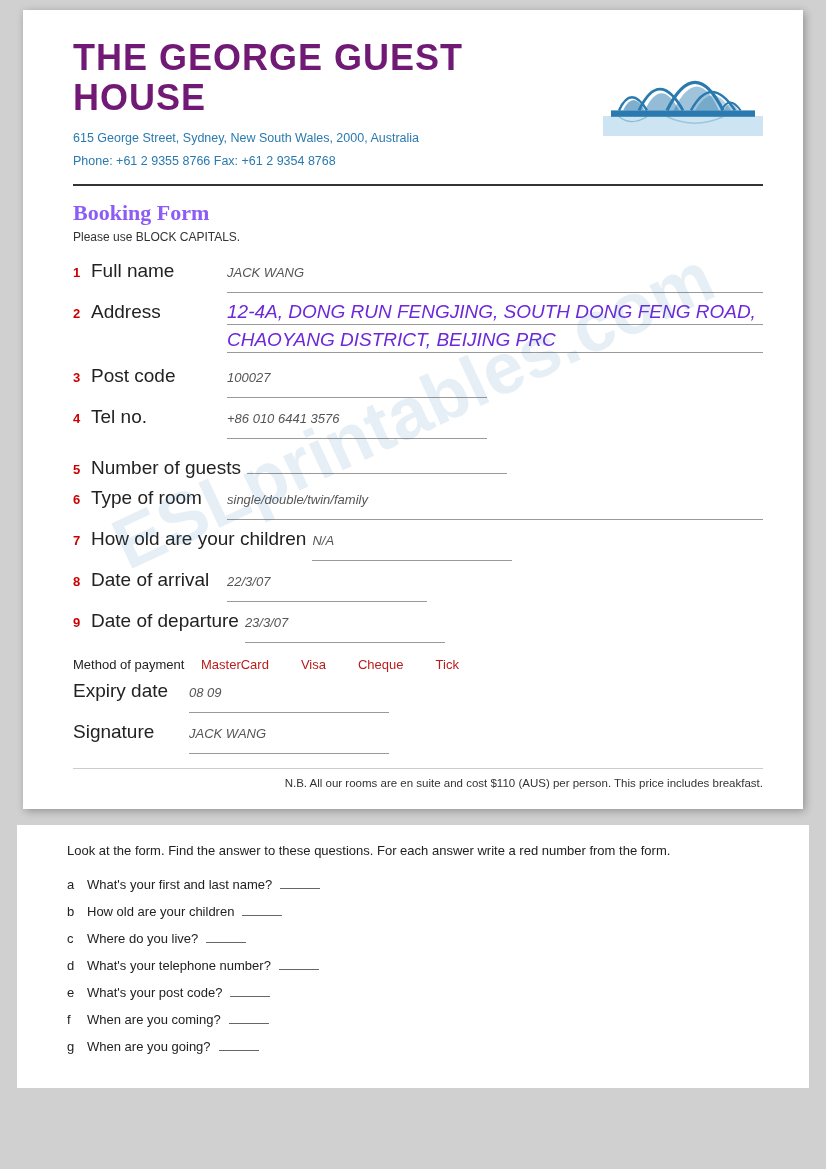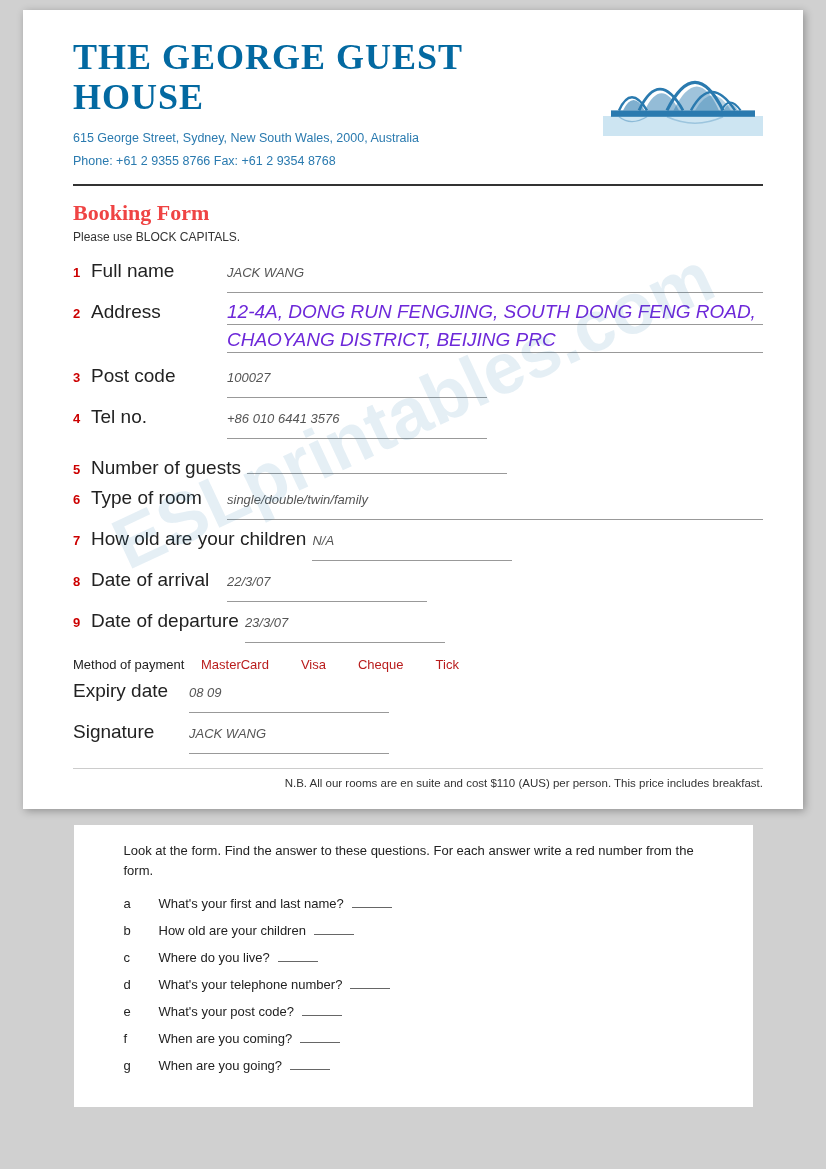--- a/index.html
+++ b/index.html
@@ -29,23 +29,23 @@
       justify-content: space-between;
       align-items: flex-start;
       margin-bottom: 10px;
     }
 
     .header-left { flex: 1; }
 
     .hotel-title {
       font-size: 36px;
       font-weight: bold;
-      color: #0369a1;
+      color: #701a75;
       letter-spacing: 1px;
-      font-family: Liberation Serif, serif;
+      font-family: Liberation Sans, sans-serif;
       text-transform: uppercase;
       line-height: 1.1;
       margin-bottom: 10px;
     }
 
     .hotel-info {
       color: #2a7aaf;
       font-size: 12.5px;
       line-height: 1.8;
     }
@@ -59,21 +59,21 @@
 
     .divider {
       border: none;
       border-top: 2px solid #333;
       margin: 12px 0 14px 0;
     }
 
     .booking-title {
       font-size: 22px;
       font-weight: bold;
-      color: #ef4444;
+      color: #8b5cf6;
       font-family: Georgia, serif;
       margin-bottom: 4px;
     }
 
     .block-caps-note {
       font-size: 12px;
       color: #333;
       margin-bottom: 16px;
     }
 
@@ -203,21 +203,21 @@
       font-weight: bold;
       white-space: nowrap;
       pointer-events: none;
       user-select: none;
       z-index: 10;
     }
 
     
     .questions-section {
       background: #fff;
-      width: 679px;
+      width: 792px;
       padding: 16px 50px 24px 50px;
     }
 
     .questions-intro {
       font-size: 13px;
       color: #222;
       margin-bottom: 14px;
       line-height: 1.5;
     }
 
@@ -231,21 +231,20 @@
       width: 20px;
       font-size: 13px;
       color: #222;
       flex-shrink: 0;
     }
 
     .question-text {
       font-size: 13px;
       color: #222;
       margin-right: 8px;
-      margin-left: 15px;
     }
 
     .answer-line {
       display: inline-block;
       width: 40px;
       border-bottom: 1px solid #666;
       min-height: 14px;
     }
 
     

